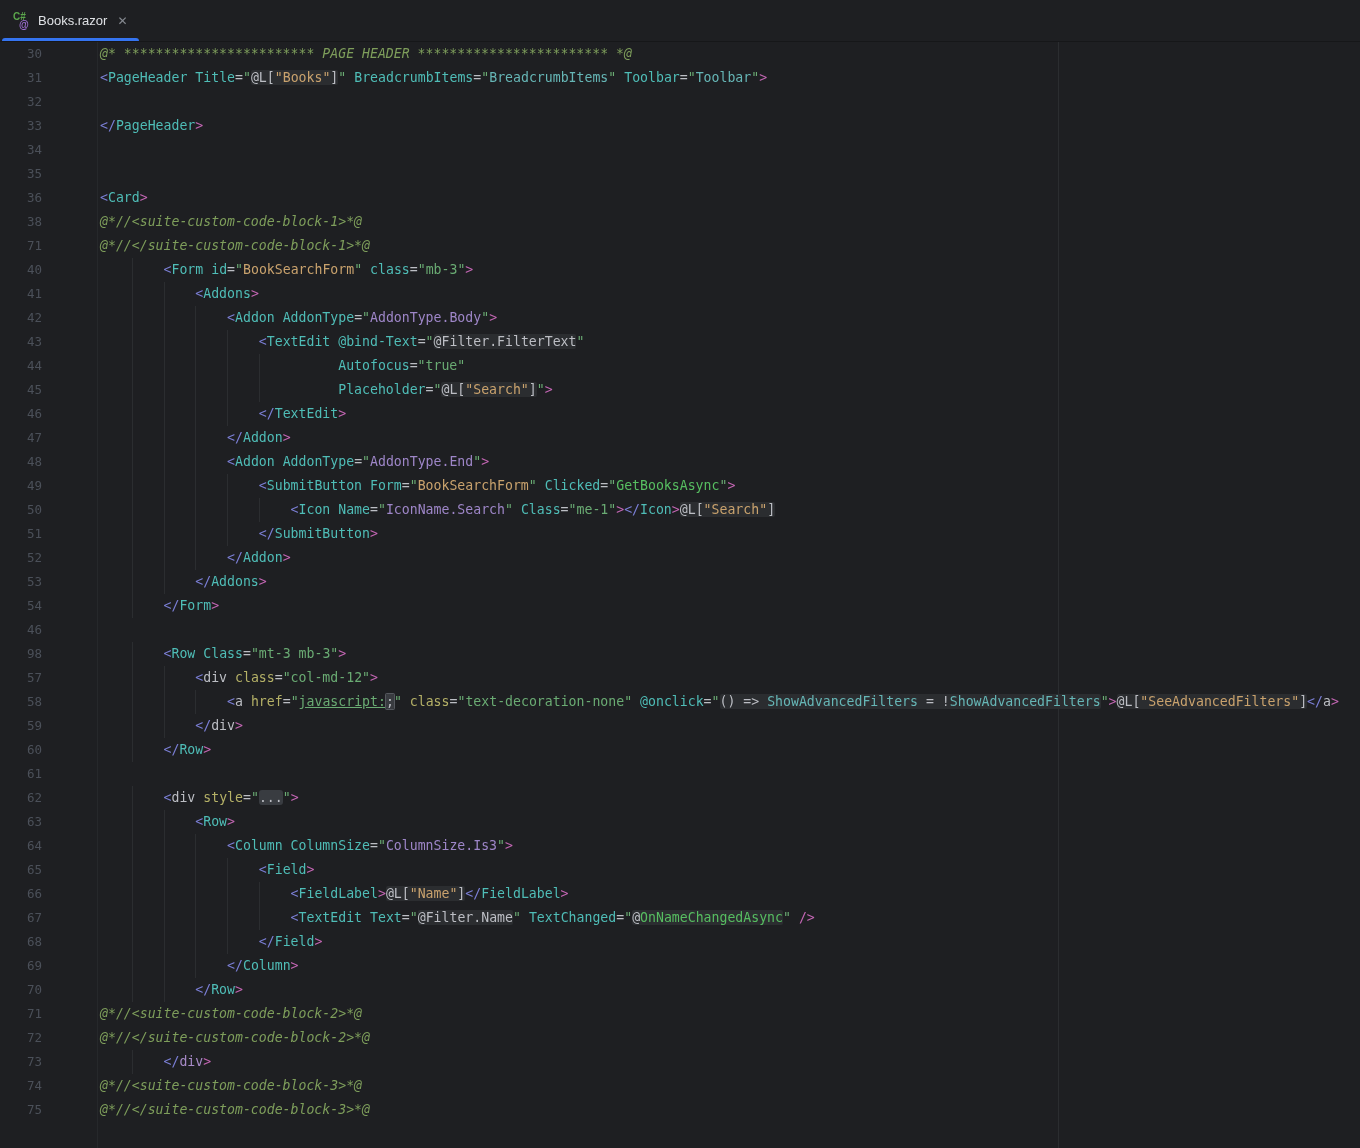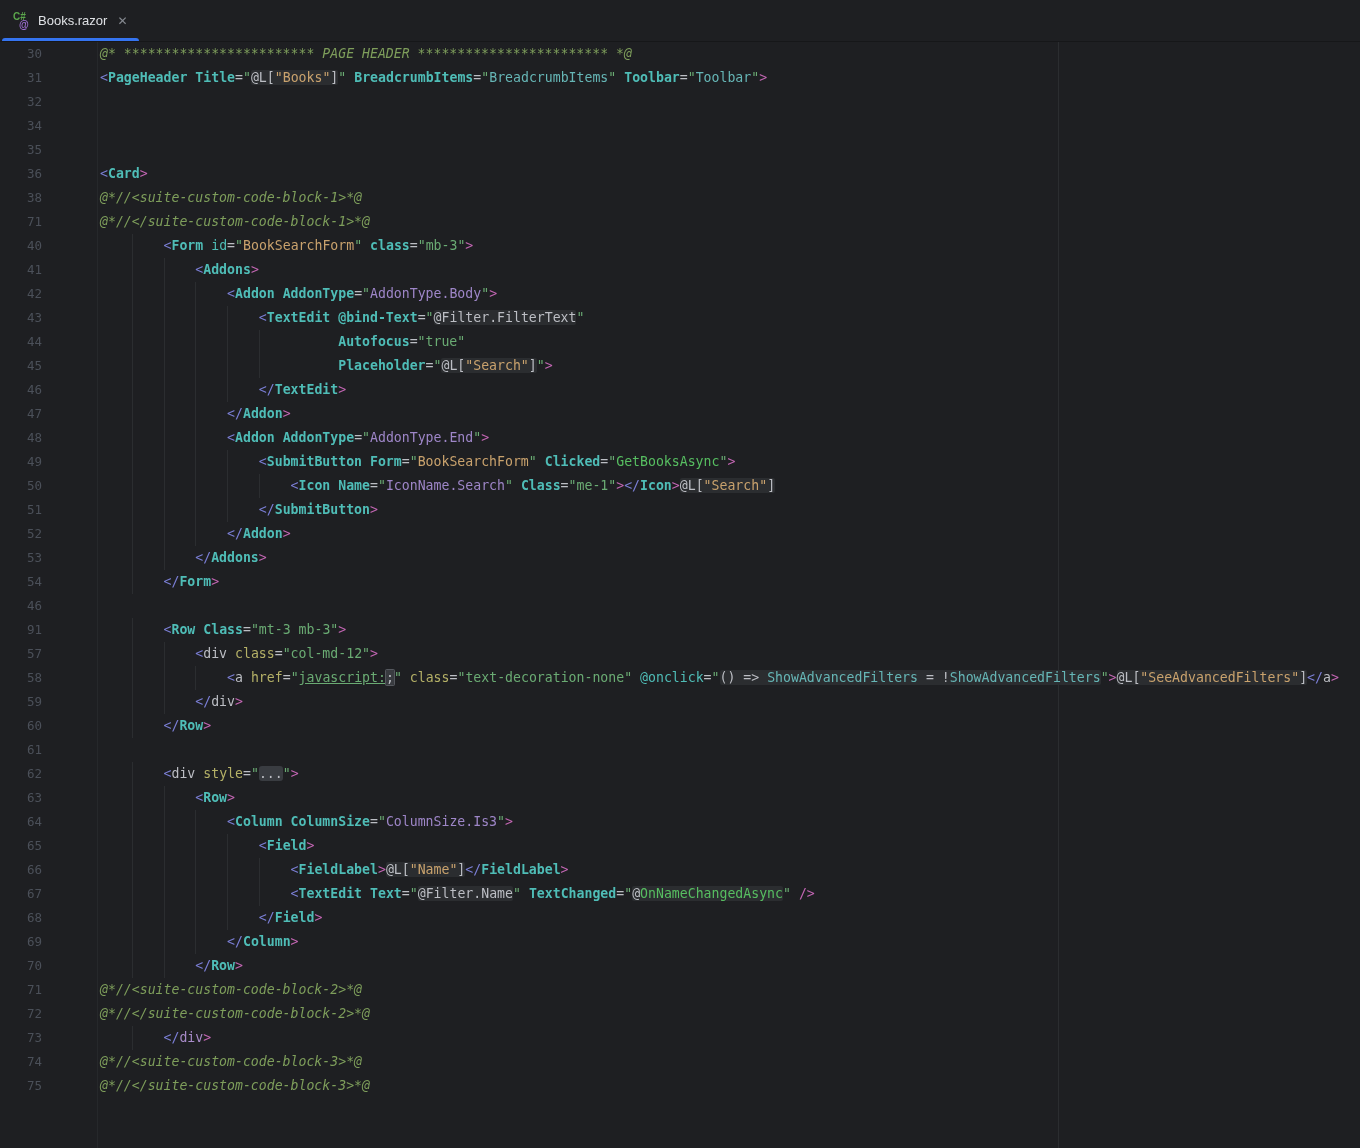--- a/index.html
+++ b/index.html
@@ -47,21 +47,21 @@
   .line{position:relative;height:24px;white-space:pre;}
   .ln{
     position:absolute;left:0;top:0;width:42px;text-align:right;
     color:var(--line_number,#4B5059);font-size:12.5px;line-height:24px;
   }
   .guide{position:absolute;top:0;bottom:0;width:1px;background:var(--guide,#2B2D30);}
   .code{position:absolute;left:100px;top:0;line-height:24px;}
   
   .tk-def {color:var(--default_text,#BCBEC4);}
   .tk-com {color:var(--comment,#7E9E5B);font-style:italic;}
-  .tk-tag {color:var(--component,#4FBDB7);font-weight:bold;}
+  .tk-tag {color:var(--component,#4FBDB7);font-weight:normal;}
   .tk-tagn{color:var(--component,#4FBDB7);}
   .tk-html{color:var(--default_text,#BCBEC4);}
   .tk-hattr{color:var(--html_attribute,#B5B167);}
   .tk-abo {color:var(--bracket_open,#7B7FD6);}
   .tk-abc {color:var(--bracket_close,#C466B4);}
   .tk-str {color:var(--string,#6AAB73);}
   .tk-stru{color:var(--string,#6AAB73);text-decoration:underline;}
   .tk-tan {color:var(--string_csharp,#C9A26D);}
   .tk-enum{color:var(--enum_value,#9E86C8);}
   .tk-meth{color:var(--method,#57BE61);}
@@ -89,20 +89,21 @@
     </div>
   </div>
 
   <div class="editor">
     <div class="vguide col0-guide"></div>
     <div class="vguide margin-guide"></div>
     <div id="lines">
         <div class="line"><span class="ln">30</span><span class="code"><span class="tk-com">@* ************************ PAGE HEADER ************************ *@</span></span></div>
         <div class="line"><span class="ln">31</span><span class="code"><span class="tk-abo">&lt;</span><span class="tk-tag">PageHeader</span><span class="tk-def"> </span><span class="tk-tag">Title</span><span class="tk-def">=</span><span class="tk-str">"</span><span class="box-inj"><span class="tk-def">@L[</span><span class="tk-tan">"Books"</span><span class="tk-def">]</span></span><span class="tk-str">"</span><span class="tk-def"> </span><span class="tk-tag">BreadcrumbItems</span><span class="tk-def">=</span><span class="tk-str">"</span><span class="tk-prop">BreadcrumbItems</span><span class="tk-str">"</span><span class="tk-def"> </span><span class="tk-tag">Toolbar</span><span class="tk-def">=</span><span class="tk-str">"</span><span class="tk-prop">Toolbar</span><span class="tk-str">"</span><span class="tk-abc">&gt;</span></span></div>
         <div class="line"><span class="ln">32</span><span class="code"></span></div>
+        <div class="line"><span class="ln">33</span><span class="code"><span class="tk-abo">&lt;/</span><span class="tk-tag">PageHeader</span><span class="tk-abc">&gt;</span></span></div>
         <div class="line"><span class="ln">34</span><span class="code"></span></div>
         <div class="line"><span class="ln">35</span></div>
         <div class="line"><span class="ln">36</span><span class="code"><span class="tk-abo">&lt;</span><span class="tk-tag">Card</span><span class="tk-abc">&gt;</span></span></div>
         <div class="line"><span class="ln">38</span><span class="code"><span class="tk-com">@*//&lt;suite-custom-code-block-1&gt;*@</span></span></div>
         <div class="line"><span class="ln">71</span><span class="code"><span class="tk-com">@*//&lt;/suite-custom-code-block-1&gt;*@</span></span></div>
         <div class="line"><span class="ln">40</span><span class="guide" style="left: calc(4ch + 100px);"></span><span class="code">        <span class="tk-abo">&lt;</span><span class="tk-tag">Form</span><span class="tk-def"> </span><span class="tk-tagn">id</span><span class="tk-def">=</span><span class="tk-str">"</span><span class="tk-tan">BookSearchForm</span><span class="tk-str">"</span><span class="tk-def"> </span><span class="tk-tag">class</span><span class="tk-def">=</span><span class="tk-str">"mb-3"</span><span class="tk-abc">&gt;</span></span></div>
         <div class="line"><span class="ln">41</span><span class="guide" style="left: calc(4ch + 100px);"></span><span class="guide" style="left: calc(8ch + 100px);"></span><span class="code">            <span class="tk-abo">&lt;</span><span class="tk-tag">Addons</span><span class="tk-abc">&gt;</span></span></div>
         <div class="line"><span class="ln">42</span><span class="guide" style="left: calc(4ch + 100px);"></span><span class="guide" style="left: calc(8ch + 100px);"></span><span class="guide" style="left: calc(12ch + 100px);"></span><span class="code">                <span class="tk-abo">&lt;</span><span class="tk-tag">Addon</span><span class="tk-def"> </span><span class="tk-tag">AddonType</span><span class="tk-def">=</span><span class="tk-str">"</span><span class="tk-enum">AddonType.Body</span><span class="tk-str">"</span><span class="tk-abc">&gt;</span></span></div>
         <div class="line"><span class="ln">43</span><span class="guide" style="left: calc(4ch + 100px);"></span><span class="guide" style="left: calc(8ch + 100px);"></span><span class="guide" style="left: calc(12ch + 100px);"></span><span class="guide" style="left: calc(16ch + 100px);"></span><span class="code">                    <span class="tk-abo">&lt;</span><span class="tk-tag">TextEdit</span><span class="tk-def"> </span><span class="tk-tag">@bind-Text</span><span class="tk-def">=</span><span class="tk-str">"</span><span class="box-inj"><span class="tk-def">@</span><span class="tk-def">Filter.FilterText</span></span><span class="tk-str">"</span></span></div>
         <div class="line"><span class="ln">44</span><span class="guide" style="left: calc(4ch + 100px);"></span><span class="guide" style="left: calc(8ch + 100px);"></span><span class="guide" style="left: calc(12ch + 100px);"></span><span class="guide" style="left: calc(16ch + 100px);"></span><span class="guide" style="left: calc(20ch + 100px);"></span><span class="code">                              <span class="tk-tag">Autofocus</span><span class="tk-def">=</span><span class="tk-str">"true"</span></span></div>
@@ -110,21 +111,21 @@
         <div class="line"><span class="ln">46</span><span class="guide" style="left: calc(4ch + 100px);"></span><span class="guide" style="left: calc(8ch + 100px);"></span><span class="guide" style="left: calc(12ch + 100px);"></span><span class="guide" style="left: calc(16ch + 100px);"></span><span class="code">                    <span class="tk-abo">&lt;/</span><span class="tk-tag">TextEdit</span><span class="tk-abc">&gt;</span></span></div>
         <div class="line"><span class="ln">47</span><span class="guide" style="left: calc(4ch + 100px);"></span><span class="guide" style="left: calc(8ch + 100px);"></span><span class="guide" style="left: calc(12ch + 100px);"></span><span class="code">                <span class="tk-abo">&lt;/</span><span class="tk-tag">Addon</span><span class="tk-abc">&gt;</span></span></div>
         <div class="line"><span class="ln">48</span><span class="guide" style="left: calc(4ch + 100px);"></span><span class="guide" style="left: calc(8ch + 100px);"></span><span class="guide" style="left: calc(12ch + 100px);"></span><span class="code">                <span class="tk-abo">&lt;</span><span class="tk-tag">Addon</span><span class="tk-def"> </span><span class="tk-tag">AddonType</span><span class="tk-def">=</span><span class="tk-str">"</span><span class="tk-enum">AddonType.End</span><span class="tk-str">"</span><span class="tk-abc">&gt;</span></span></div>
         <div class="line"><span class="ln">49</span><span class="guide" style="left: calc(4ch + 100px);"></span><span class="guide" style="left: calc(8ch + 100px);"></span><span class="guide" style="left: calc(12ch + 100px);"></span><span class="guide" style="left: calc(16ch + 100px);"></span><span class="code">                    <span class="tk-abo">&lt;</span><span class="tk-tag">SubmitButton</span><span class="tk-def"> </span><span class="tk-tag">Form</span><span class="tk-def">=</span><span class="tk-str">"</span><span class="tk-tan">BookSearchForm</span><span class="tk-str">"</span><span class="tk-def"> </span><span class="tk-tag">Clicked</span><span class="tk-def">=</span><span class="tk-str">"</span><span class="tk-meth">GetBooksAsync</span><span class="tk-str">"</span><span class="tk-abc">&gt;</span></span></div>
         <div class="line"><span class="ln">50</span><span class="guide" style="left: calc(4ch + 100px);"></span><span class="guide" style="left: calc(8ch + 100px);"></span><span class="guide" style="left: calc(12ch + 100px);"></span><span class="guide" style="left: calc(16ch + 100px);"></span><span class="guide" style="left: calc(20ch + 100px);"></span><span class="code">                        <span class="tk-abo">&lt;</span><span class="tk-tag">Icon</span><span class="tk-def"> </span><span class="tk-tag">Name</span><span class="tk-def">=</span><span class="tk-str">"</span><span class="tk-enum">IconName.Search</span><span class="tk-str">"</span><span class="tk-def"> </span><span class="tk-tag">Class</span><span class="tk-def">=</span><span class="tk-str">"me-1"</span><span class="tk-abc">&gt;</span><span class="tk-abo">&lt;/</span><span class="tk-tag">Icon</span><span class="tk-abc">&gt;</span><span class="box-inj"><span class="tk-def">@L[</span><span class="tk-tan">"Search"</span><span class="tk-def">]</span></span></span></div>
         <div class="line"><span class="ln">51</span><span class="guide" style="left: calc(4ch + 100px);"></span><span class="guide" style="left: calc(8ch + 100px);"></span><span class="guide" style="left: calc(12ch + 100px);"></span><span class="guide" style="left: calc(16ch + 100px);"></span><span class="code">                    <span class="tk-abo">&lt;/</span><span class="tk-tag">SubmitButton</span><span class="tk-abc">&gt;</span></span></div>
         <div class="line"><span class="ln">52</span><span class="guide" style="left: calc(4ch + 100px);"></span><span class="guide" style="left: calc(8ch + 100px);"></span><span class="guide" style="left: calc(12ch + 100px);"></span><span class="code">                <span class="tk-abo">&lt;/</span><span class="tk-tag">Addon</span><span class="tk-abc">&gt;</span></span></div>
         <div class="line"><span class="ln">53</span><span class="guide" style="left: calc(4ch + 100px);"></span><span class="guide" style="left: calc(8ch + 100px);"></span><span class="code">            <span class="tk-abo">&lt;/</span><span class="tk-tag">Addons</span><span class="tk-abc">&gt;</span></span></div>
         <div class="line"><span class="ln">54</span><span class="guide" style="left: calc(4ch + 100px);"></span><span class="code">        <span class="tk-abo">&lt;/</span><span class="tk-tag">Form</span><span class="tk-abc">&gt;</span></span></div>
         <div class="line"><span class="ln">46</span><span class="code"></span></div>
-        <div class="line"><span class="ln">91</span><span class="guide" style="left: calc(4ch + 100px);"></span><span class="code">        <span class="tk-abo">&lt;</span><span class="tk-tag">Row</span><span class="tk-def"> </span><span class="tk-tag">Class</span><span class="tk-def">=</span><span class="tk-str">"mt-3 mb-3"</span><span class="tk-abc">&gt;</span></span></div>
+        <div class="line"><span class="ln">98</span><span class="guide" style="left: calc(4ch + 100px);"></span><span class="code">        <span class="tk-abo">&lt;</span><span class="tk-tag">Row</span><span class="tk-def"> </span><span class="tk-tag">Class</span><span class="tk-def">=</span><span class="tk-str">"mt-3 mb-3"</span><span class="tk-abc">&gt;</span></span></div>
         <div class="line"><span class="ln">57</span><span class="guide" style="left: calc(4ch + 100px);"></span><span class="guide" style="left: calc(8ch + 100px);"></span><span class="code">            <span class="tk-abo">&lt;</span><span class="tk-html">div</span><span class="tk-def"> </span><span class="tk-hattr">class</span><span class="tk-def">=</span><span class="tk-str">"col-md-12"</span><span class="tk-abc">&gt;</span></span></div>
         <div class="line"><span class="ln">58</span><span class="guide" style="left: calc(4ch + 100px);"></span><span class="guide" style="left: calc(8ch + 100px);"></span><span class="guide" style="left: calc(12ch + 100px);"></span><span class="code">                <span class="tk-abo">&lt;</span><span class="tk-html">a</span><span class="tk-def"> </span><span class="tk-hattr">href</span><span class="tk-def">=</span><span class="tk-str">"</span><span class="tk-stru">javascript:</span><span class="box-semi"><span class="tk-def">;</span></span><span class="tk-str">"</span><span class="tk-def"> </span><span class="tk-hattr">class</span><span class="tk-def">=</span><span class="tk-str">"text-decoration-none"</span><span class="tk-def"> </span><span class="tk-tagn">@onclick</span><span class="tk-def">=</span><span class="tk-str">"</span><span class="box-inj"><span class="tk-def">() =&gt; </span><span class="tk-prop">ShowAdvancedFilters</span><span class="tk-def"> = !</span><span class="tk-prop">ShowAdvancedFilters</span></span><span class="tk-str">"</span><span class="tk-abc">&gt;</span><span class="box-inj"><span class="tk-def">@L[</span><span class="tk-tan">"SeeAdvancedFilters"</span><span class="tk-def">]</span></span><span class="tk-abo">&lt;/</span><span class="tk-html">a</span><span class="tk-abc">&gt;</span></span></div>
         <div class="line"><span class="ln">59</span><span class="guide" style="left: calc(4ch + 100px);"></span><span class="guide" style="left: calc(8ch + 100px);"></span><span class="code">            <span class="tk-abo">&lt;/</span><span class="tk-html">div</span><span class="tk-abc">&gt;</span></span></div>
         <div class="line"><span class="ln">60</span><span class="guide" style="left: calc(4ch + 100px);"></span><span class="code">        <span class="tk-abo">&lt;/</span><span class="tk-tag">Row</span><span class="tk-abc">&gt;</span></span></div>
         <div class="line"><span class="ln">61</span><span class="code"></span></div>
         <div class="line"><span class="ln">62</span><span class="guide" style="left: calc(4ch + 100px);"></span><span class="code">        <span class="tk-abo">&lt;</span><span class="tk-html">div</span><span class="tk-def"> </span><span class="tk-hattr">style</span><span class="tk-def">=</span><span class="tk-str">"</span><span class="box-fold"><span class="tk-def">...</span></span><span class="tk-str">"</span><span class="tk-abc">&gt;</span></span></div>
         <div class="line"><span class="ln">63</span><span class="guide" style="left: calc(4ch + 100px);"></span><span class="guide" style="left: calc(8ch + 100px);"></span><span class="code">            <span class="tk-abo">&lt;</span><span class="tk-tag">Row</span><span class="tk-abc">&gt;</span></span></div>
         <div class="line"><span class="ln">64</span><span class="guide" style="left: calc(4ch + 100px);"></span><span class="guide" style="left: calc(8ch + 100px);"></span><span class="guide" style="left: calc(12ch + 100px);"></span><span class="code">                <span class="tk-abo">&lt;</span><span class="tk-tag">Column</span><span class="tk-def"> </span><span class="tk-tag">ColumnSize</span><span class="tk-def">=</span><span class="tk-str">"</span><span class="tk-enum">ColumnSize.Is3</span><span class="tk-str">"</span><span class="tk-abc">&gt;</span></span></div>
         <div class="line"><span class="ln">65</span><span class="guide" style="left: calc(4ch + 100px);"></span><span class="guide" style="left: calc(8ch + 100px);"></span><span class="guide" style="left: calc(12ch + 100px);"></span><span class="guide" style="left: calc(16ch + 100px);"></span><span class="code">                    <span class="tk-abo">&lt;</span><span class="tk-tag">Field</span><span class="tk-abc">&gt;</span></span></div>
         <div class="line"><span class="ln">66</span><span class="guide" style="left: calc(4ch + 100px);"></span><span class="guide" style="left: calc(8ch + 100px);"></span><span class="guide" style="left: calc(12ch + 100px);"></span><span class="guide" style="left: calc(16ch + 100px);"></span><span class="guide" style="left: calc(20ch + 100px);"></span><span class="code">                        <span class="tk-abo">&lt;</span><span class="tk-tag">FieldLabel</span><span class="tk-abc">&gt;</span><span class="box-inj"><span class="tk-def">@L[</span><span class="tk-tan">"Name"</span><span class="tk-def">]</span></span><span class="tk-abo">&lt;/</span><span class="tk-tag">FieldLabel</span><span class="tk-abc">&gt;</span></span></div>

